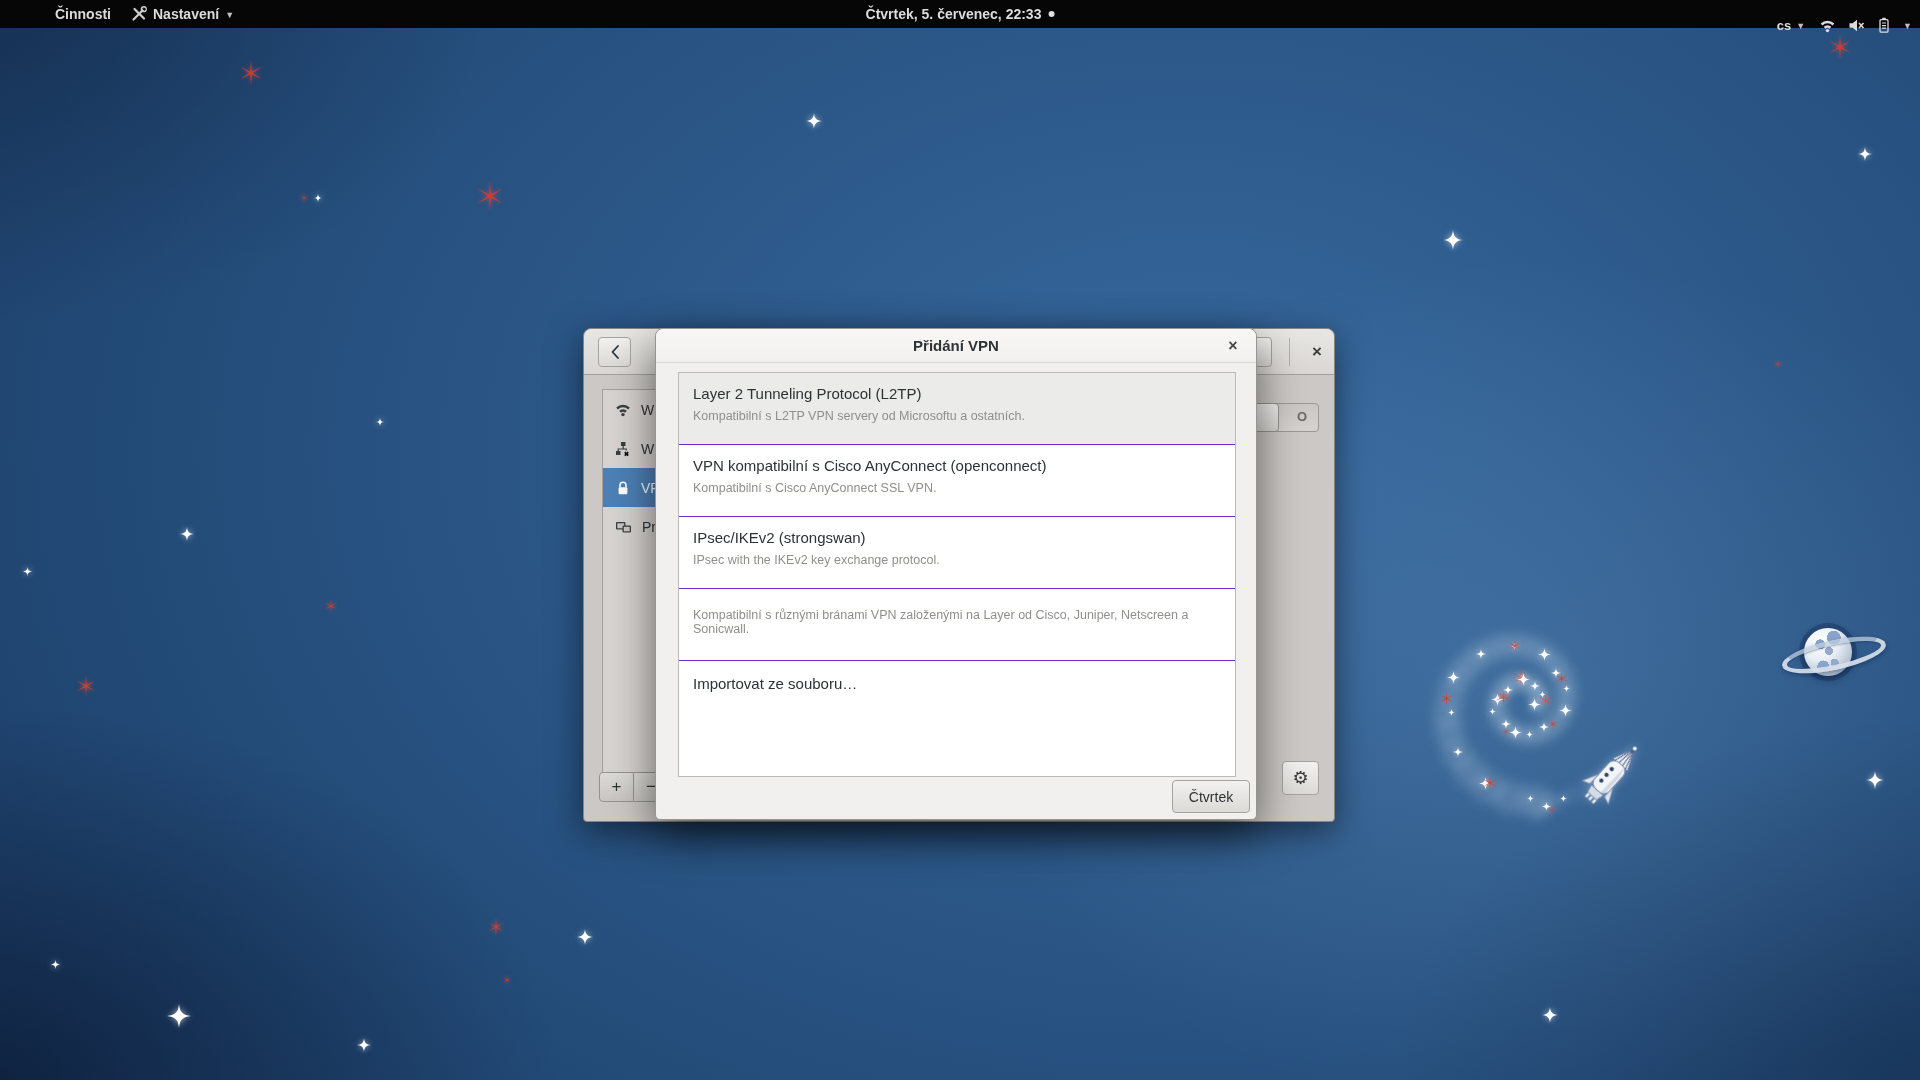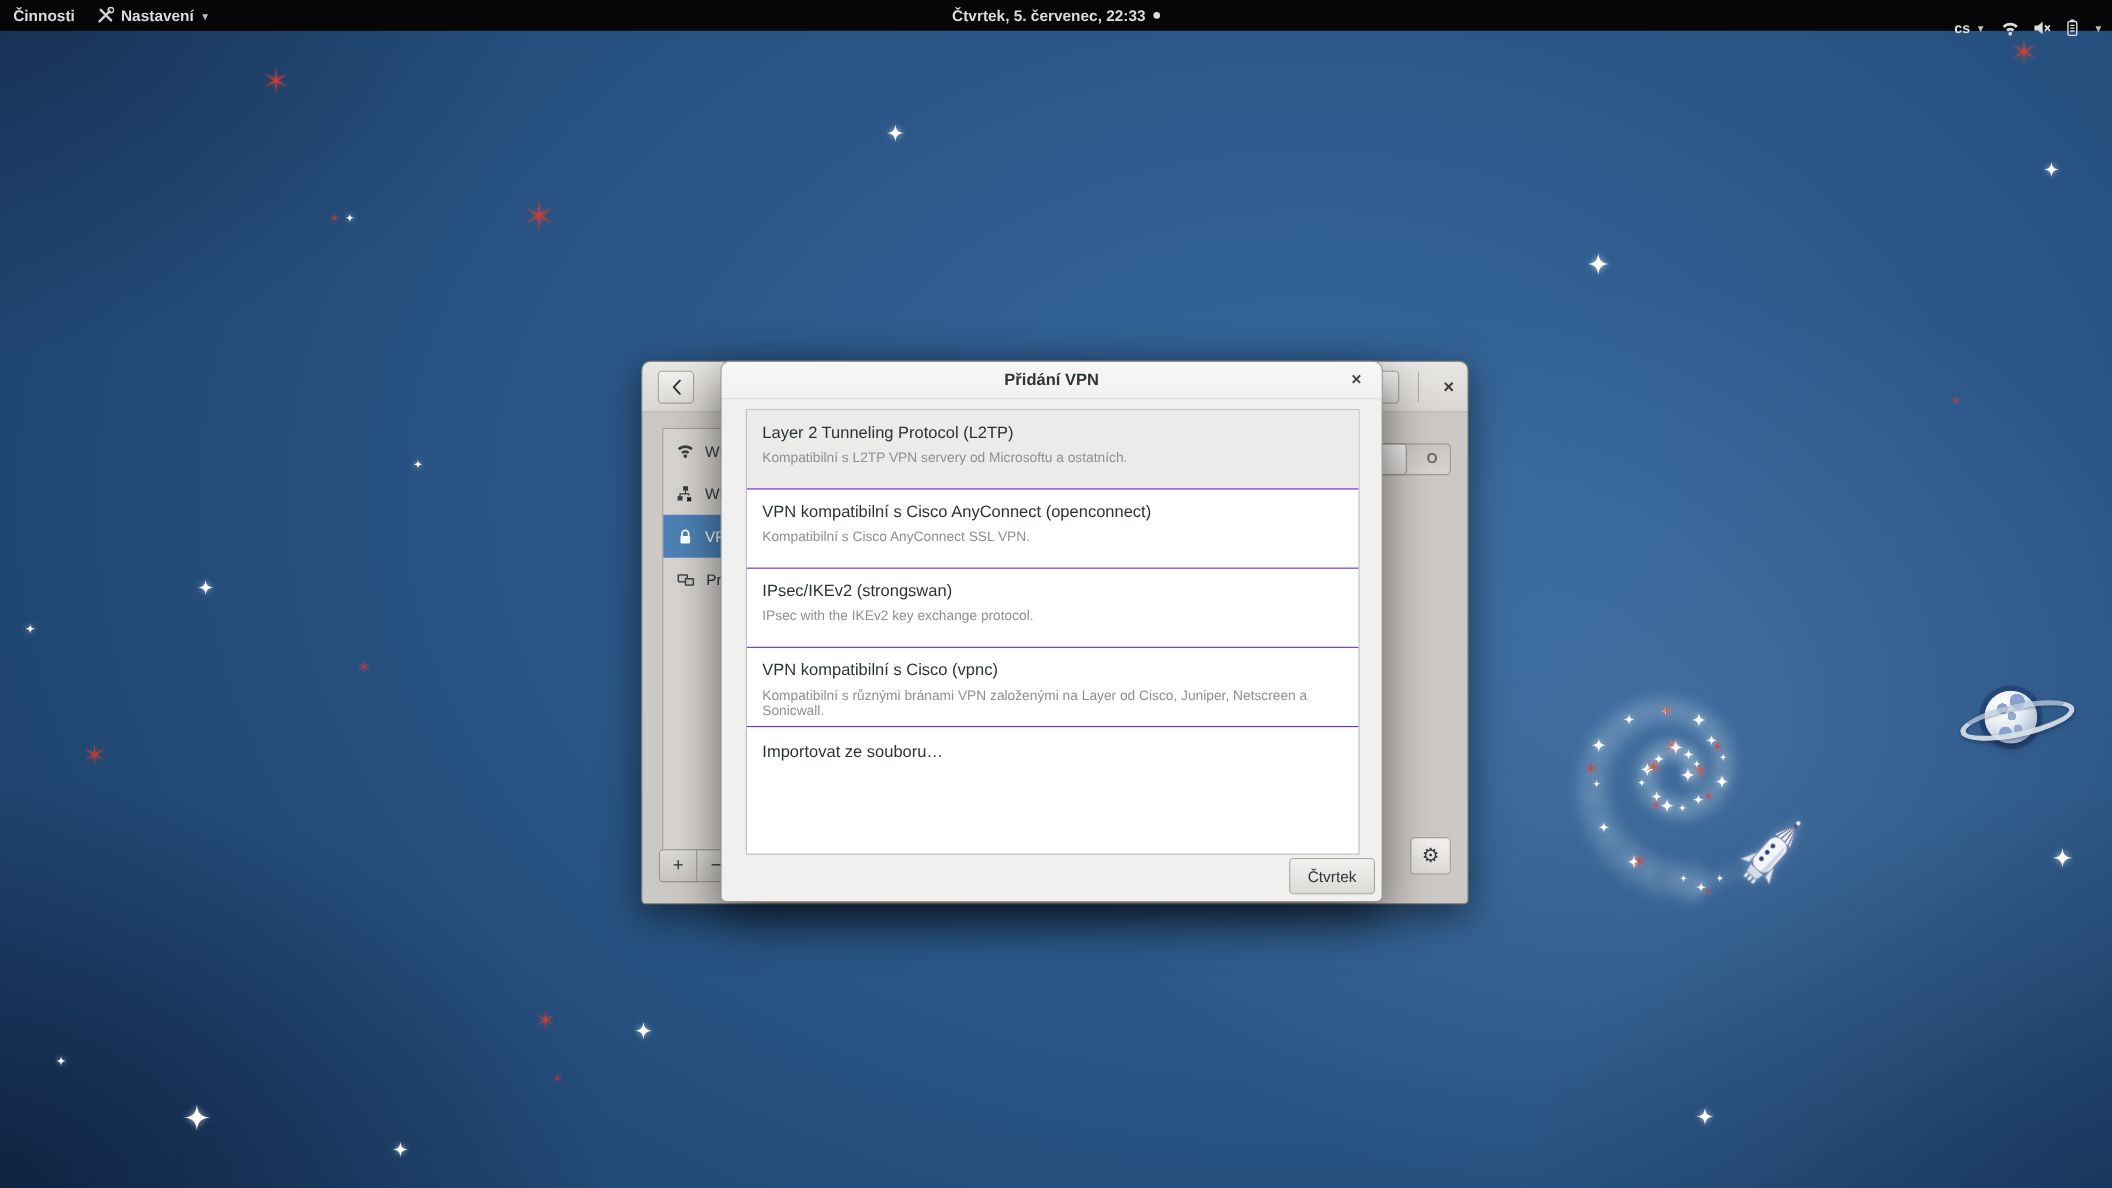--- a/index.html
+++ b/index.html
@@ -40,21 +40,21 @@
     border:5px solid rgba(214,223,234,.92);border-top-color:rgba(190,203,220,.75);
     transform:rotate(-12deg);
     box-shadow:0 2px 4px rgba(15,35,75,.45), inset 0 1px 2px rgba(15,35,75,.4);
   }
   .rocket{position:absolute;left:1572px;top:736px;width:78px;height:78px;transform:rotate(42deg);filter:drop-shadow(0 0 4px rgba(200,220,245,.35));}
   
   .topbar{
     position:absolute;left:0;top:0;width:100%;height:28px;background:#060606;
     color:#dcdcdc;font-size:14px;font-weight:700;display:flex;align-items:center;z-index:50;
   }
-  .tb-left{display:flex;align-items:center;gap:20px;padding-left:12px;}
+  .tb-left{display:flex;align-items:center;gap:20px;padding-left:12px;margin-left:43px;}
   .tb-item{display:flex;align-items:center;gap:6px;cursor:default;}
   .tb-caret{font-size:9px;color:#bdbdbd;transform:translateY(1px);}
   .tb-clock{position:absolute;left:50%;top:0;height:28px;transform:translateX(-50%);display:flex;align-items:center;gap:7px;}
   .tb-dot{width:6px;height:6px;border-radius:50%;background:#e0e0e0;}
   .tb-right{position:absolute;right:8px;top:11px;height:28px;display:flex;align-items:center;gap:14px;}
   .tb-kbd{display:flex;align-items:center;gap:5px;font-size:13px;font-weight:700;}
   .tb-icons{display:flex;align-items:center;gap:12px;}
   
   .gbtn{
     display:flex;align-items:center;justify-content:center;
@@ -538,21 +538,20 @@
       </div>
       <div class="d-row">
         <div class="d-row-title">VPN kompatibilní s Cisco AnyConnect (openconnect)</div>
         <div class="d-row-sub">Kompatibilní s Cisco AnyConnect SSL VPN.</div>
       </div>
       <div class="d-row">
         <div class="d-row-title">IPsec/IKEv2 (strongswan)</div>
         <div class="d-row-sub">IPsec with the IKEv2 key exchange protocol.</div>
       </div>
       <div class="d-row">
-        <div class="d-row-title">VPN kompatibilní s Cisco (vpnc)</div>
         <div class="d-row-sub">Kompatibilní s různými bránami VPN založenými na Layer od Cisco, Juniper, Netscreen a Sonicwall.</div>
       </div>
       <div class="d-row">
         <div class="d-row-title">Importovat ze souboru…</div>
 
       </div>
     </div>
 
     <div class="gbtn d-cancel">Čtvrtek</div>
   </div>

